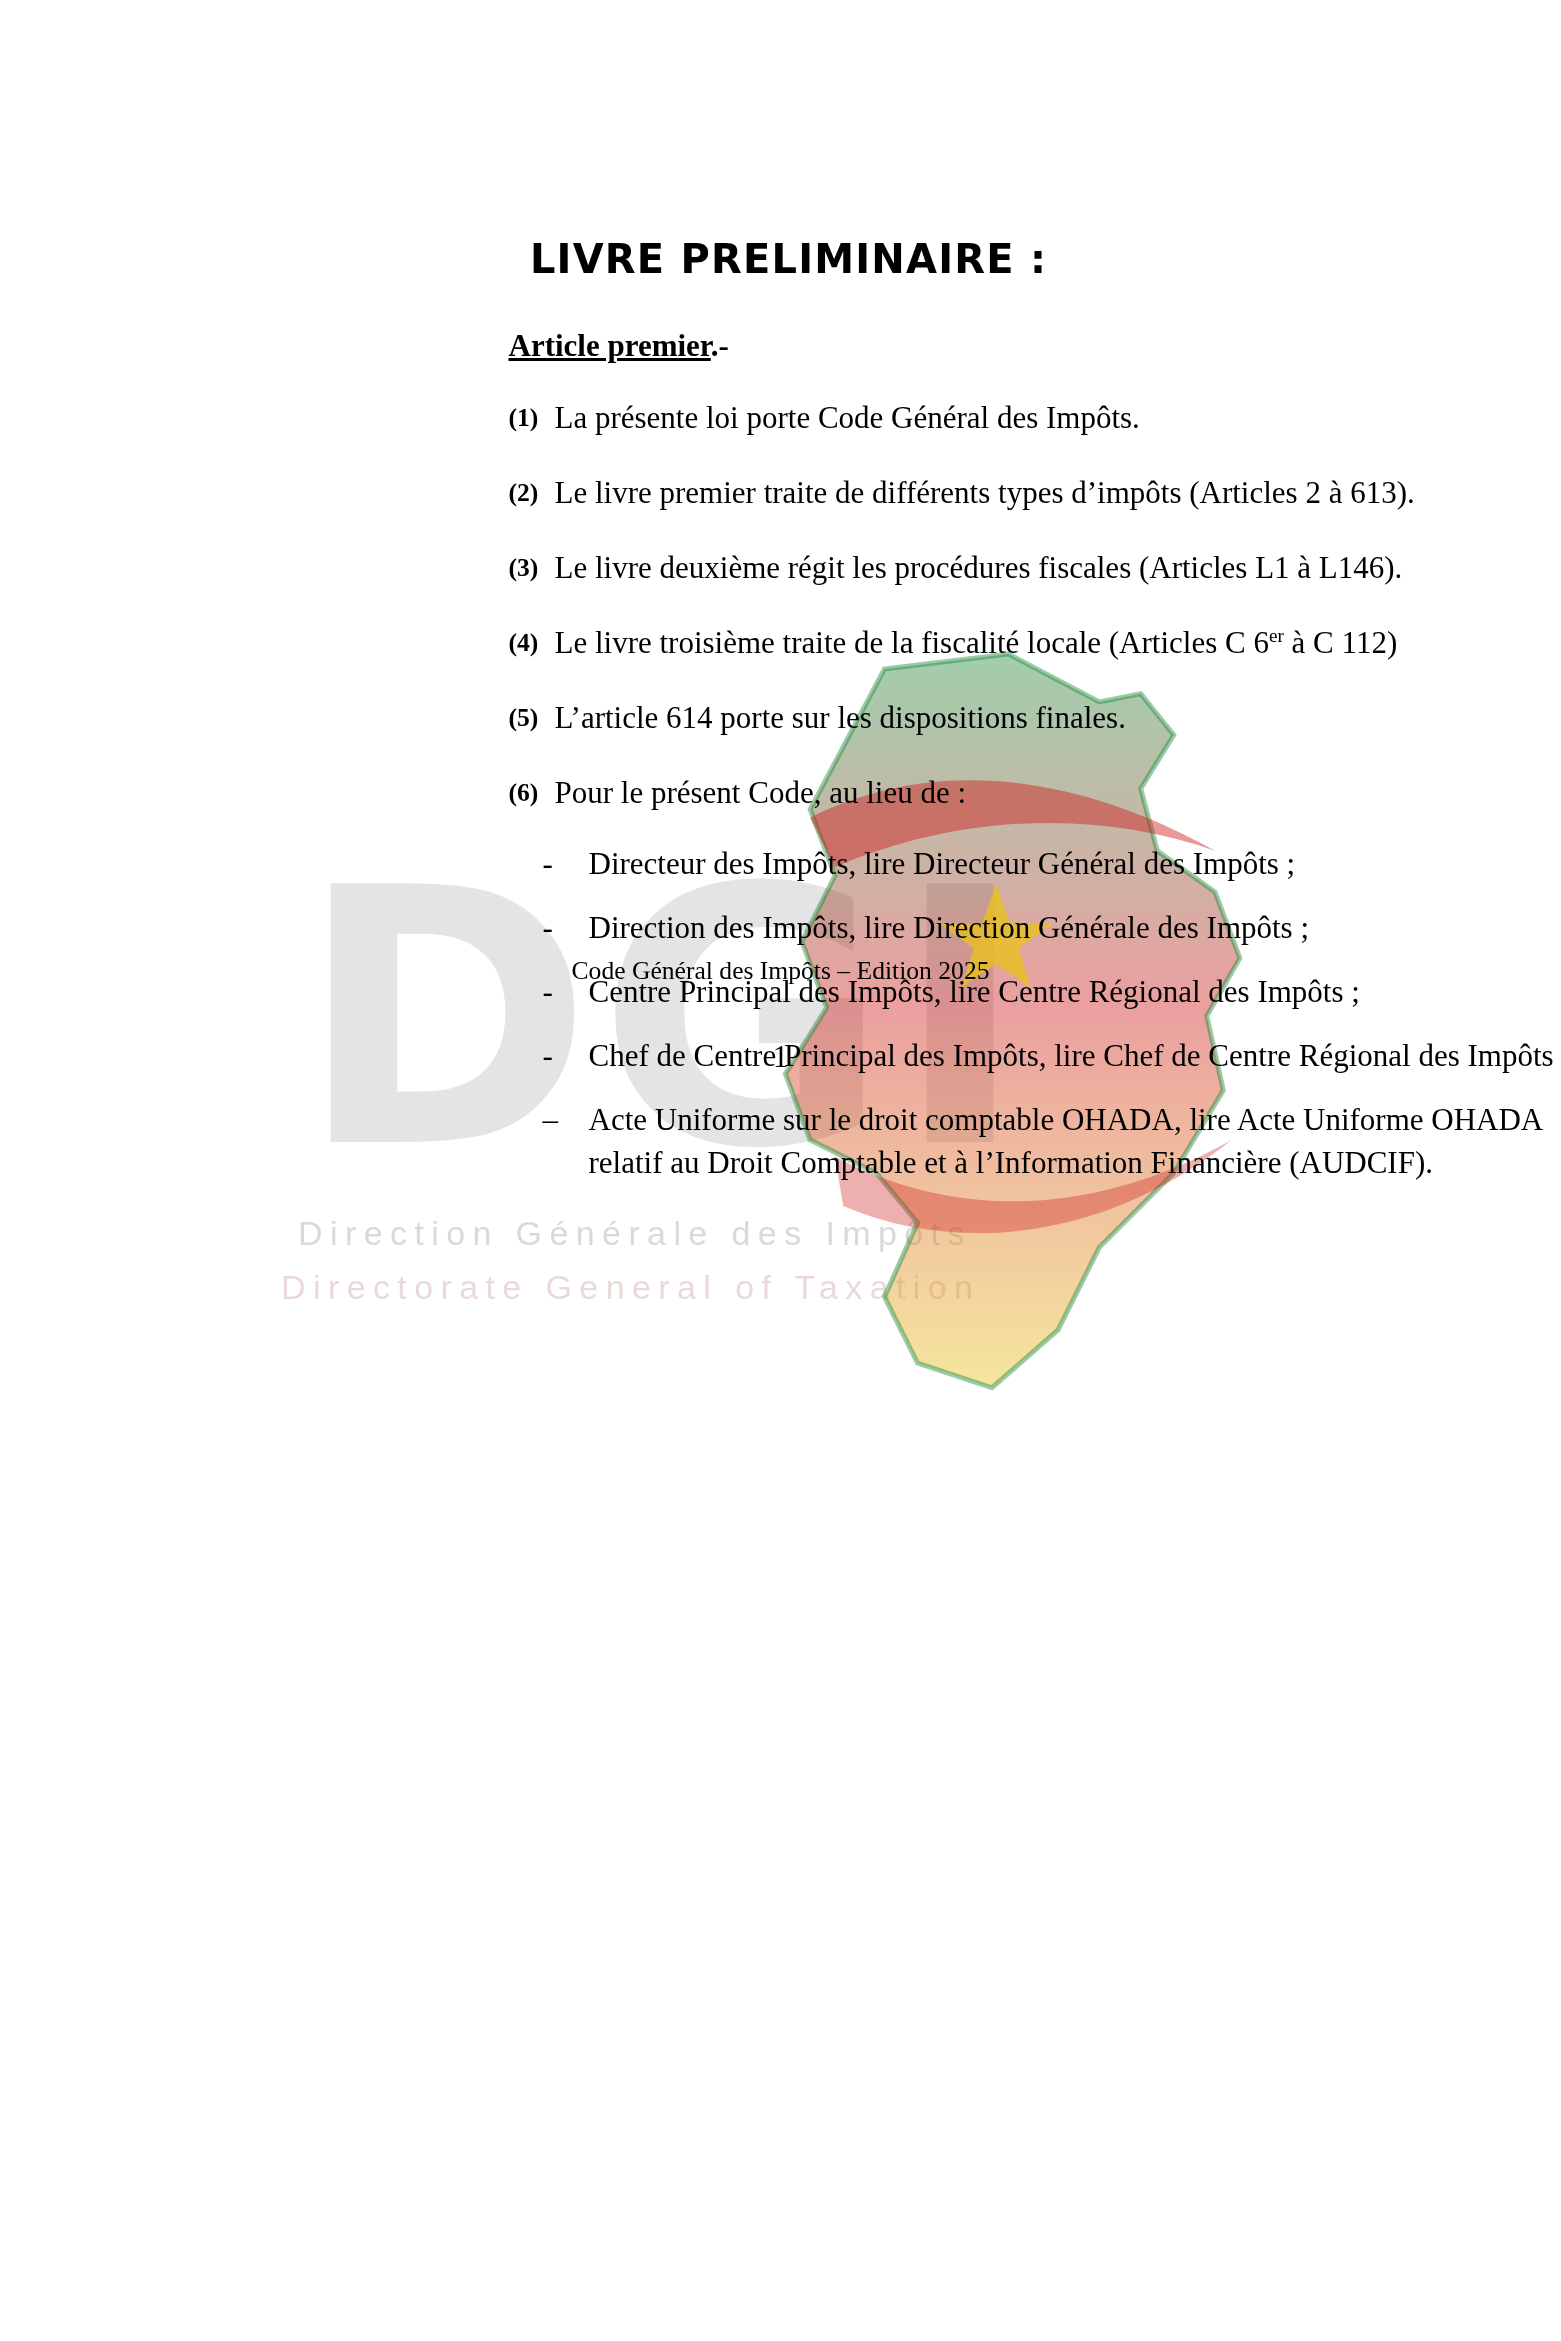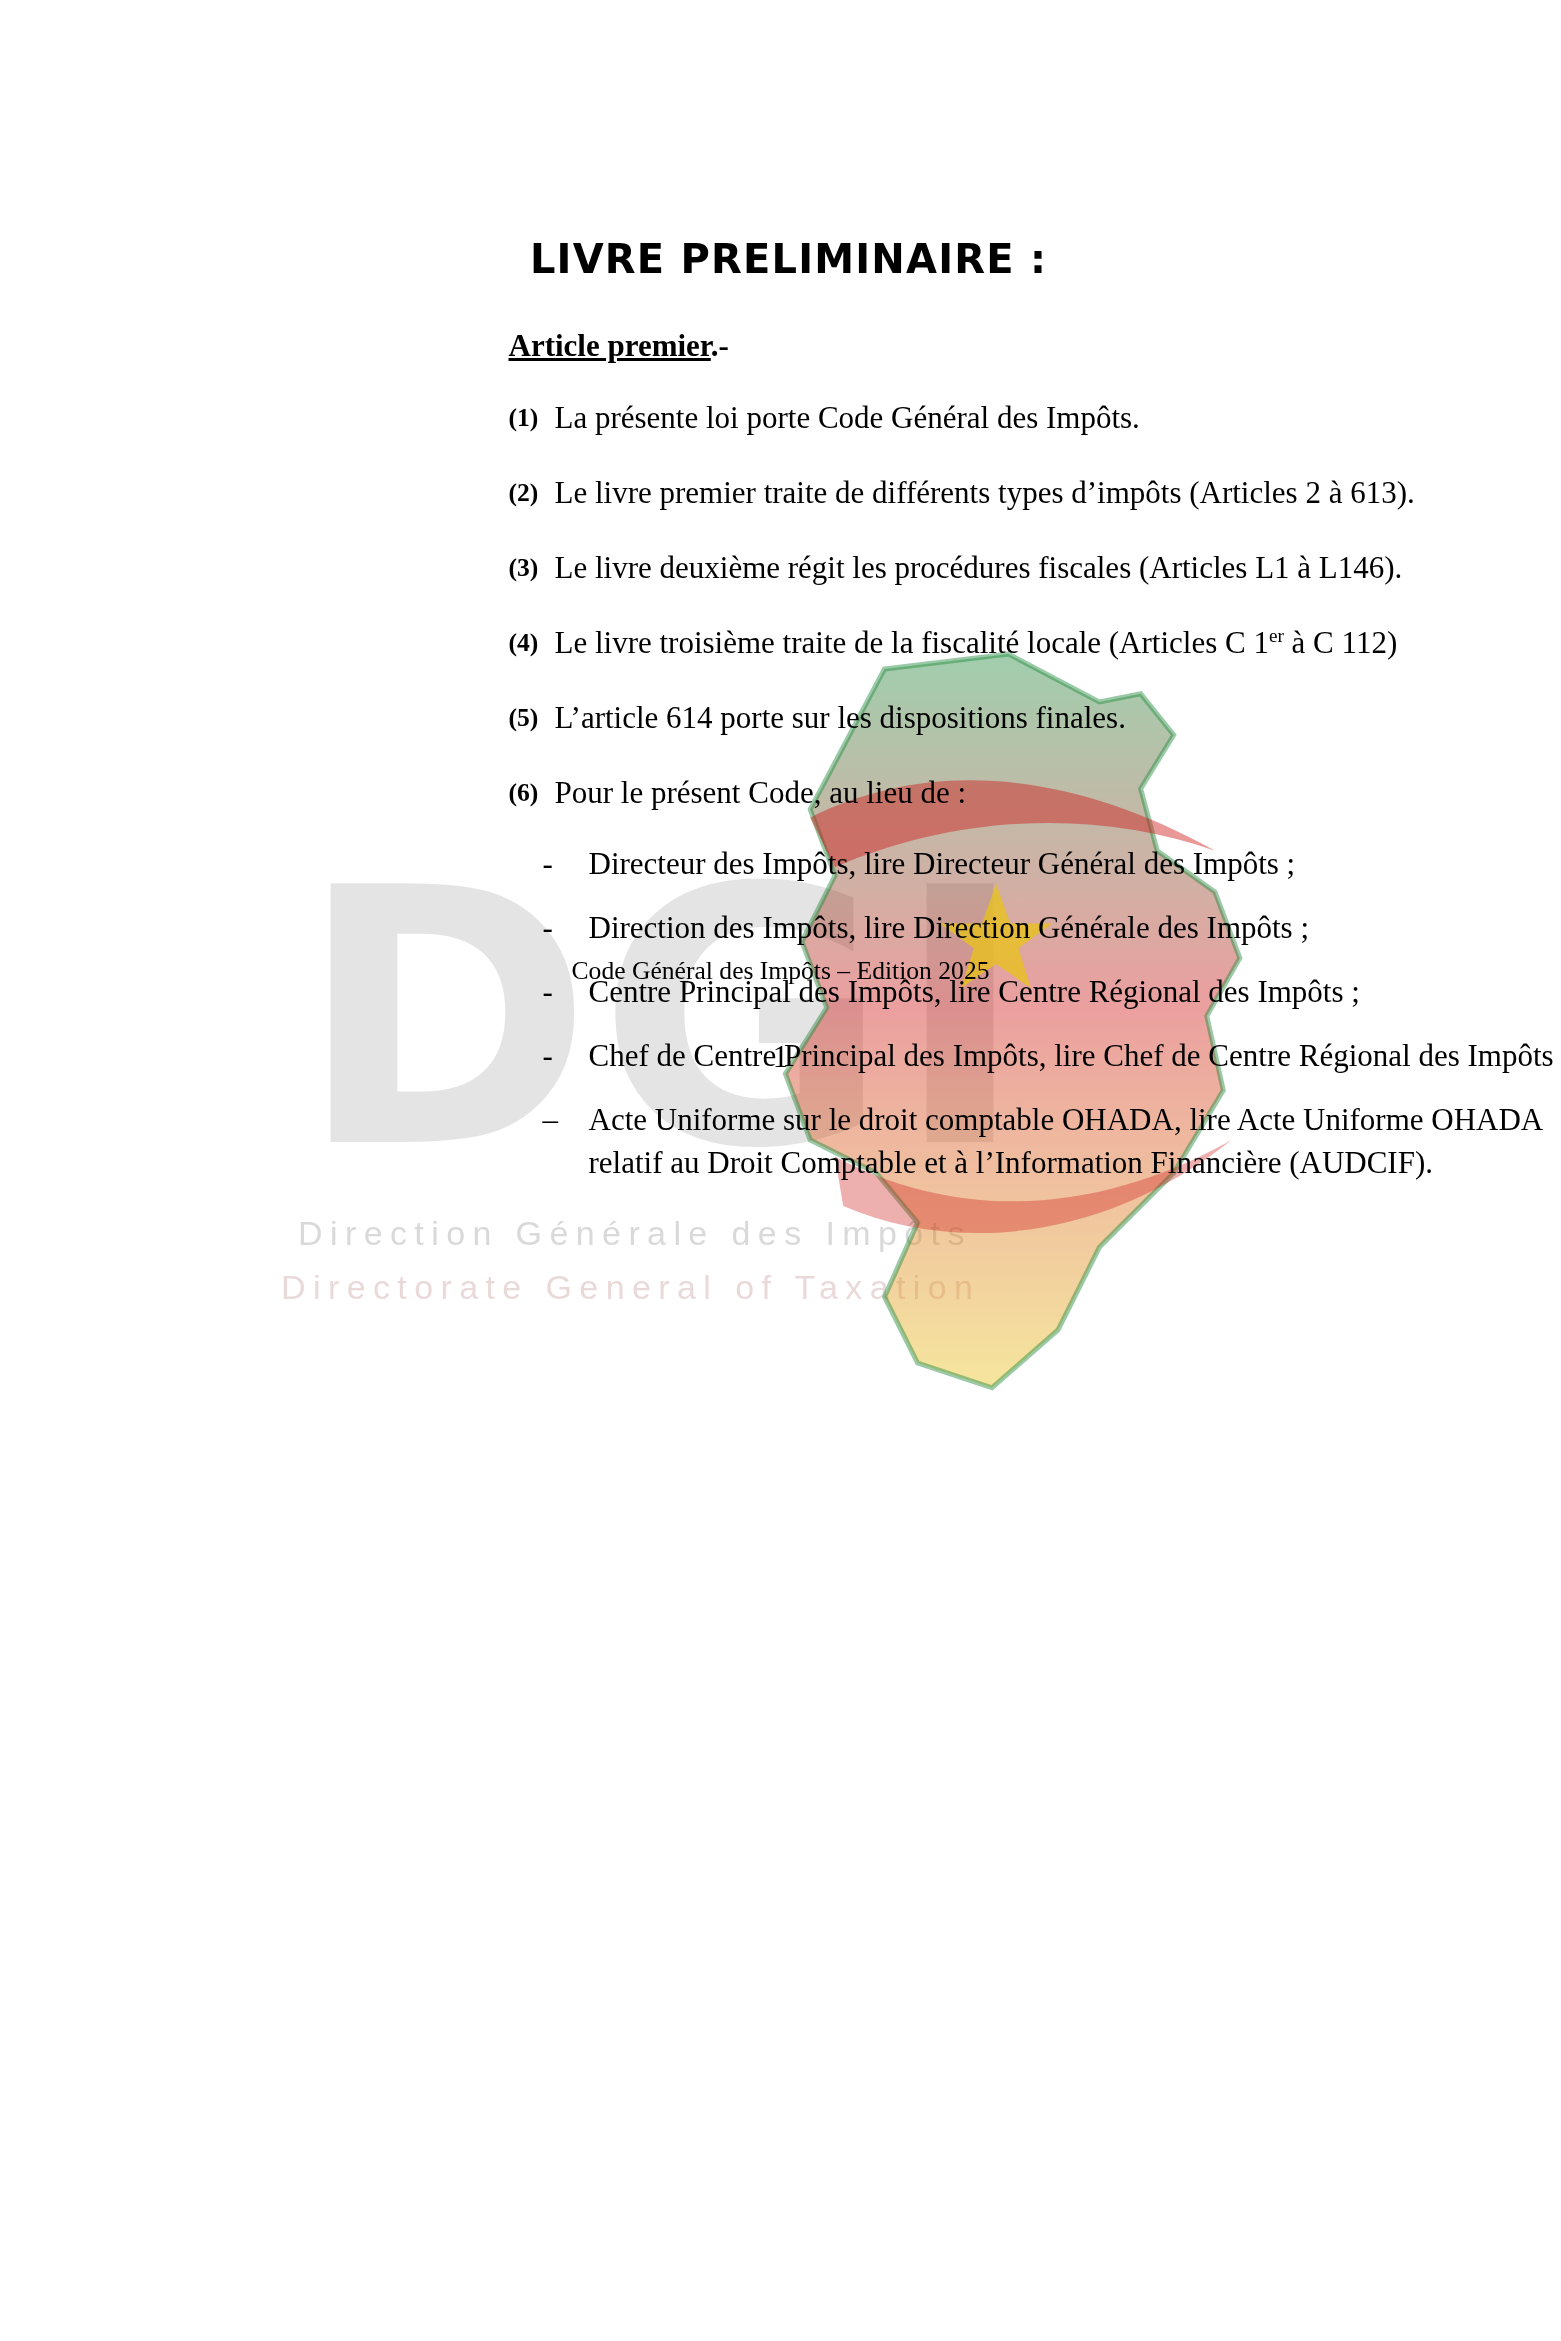--- a/index.html
+++ b/index.html
@@ -210,21 +210,21 @@
         <div class="txt">Le livre premier traite de différents types d’impôts (Articles 2 à 613).</div>
       </div>
 
       <div class="para">
         <div class="num">(3)</div>
         <div class="txt">Le livre deuxième régit les procédures fiscales (Articles L1 à L146).</div>
       </div>
 
       <div class="para">
         <div class="num">(4)</div>
-        <div class="txt"><span>Le livre troisième traite de la fiscalité locale (Articles C 1</span><sup class="er">er</sup><span> à C 112)</span></div>
+        <div class="txt"><span>Le livre troisième traite de la fiscalité locale (Articles C 6</span><sup class="er">er</sup><span> à C 112)</span></div>
       </div>
 
       <div class="para">
         <div class="num">(5)</div>
         <div class="txt">L’article 614 porte sur les dispositions finales.</div>
       </div>
 
       <div class="para">
         <div class="num">(6)</div>
         <div class="txt">Pour le présent Code, au lieu de :</div>

